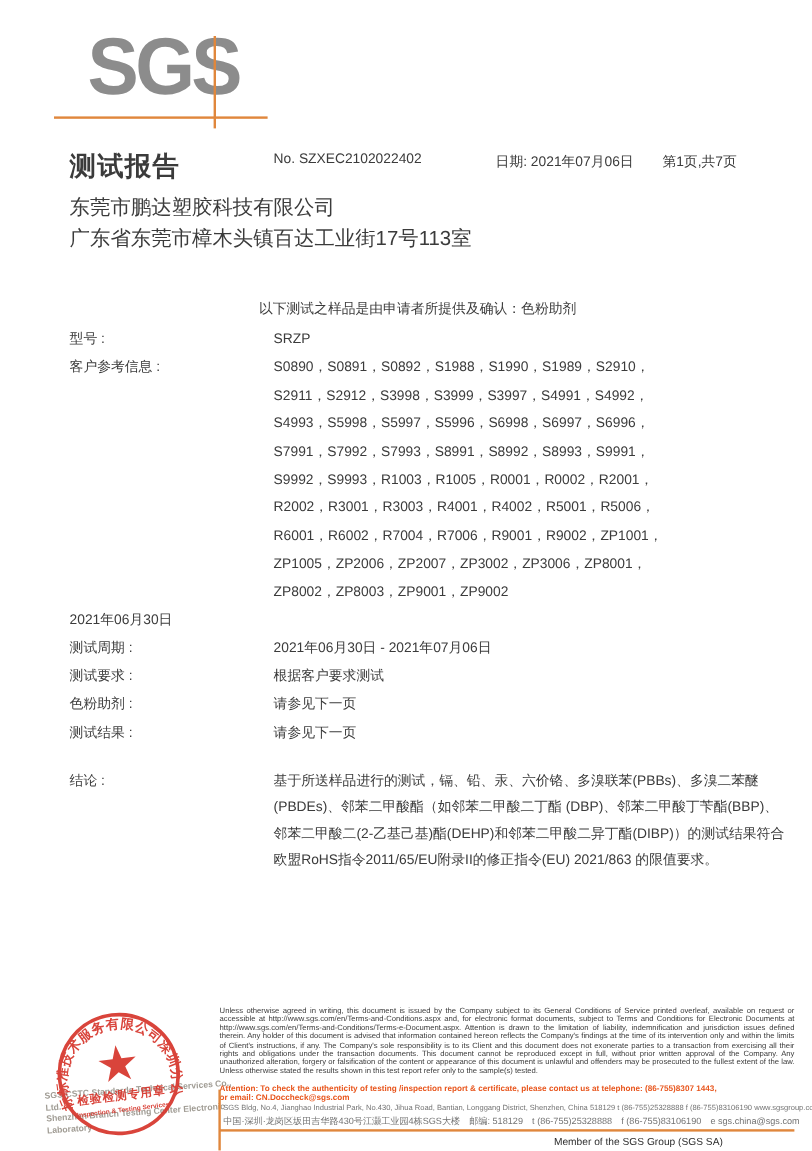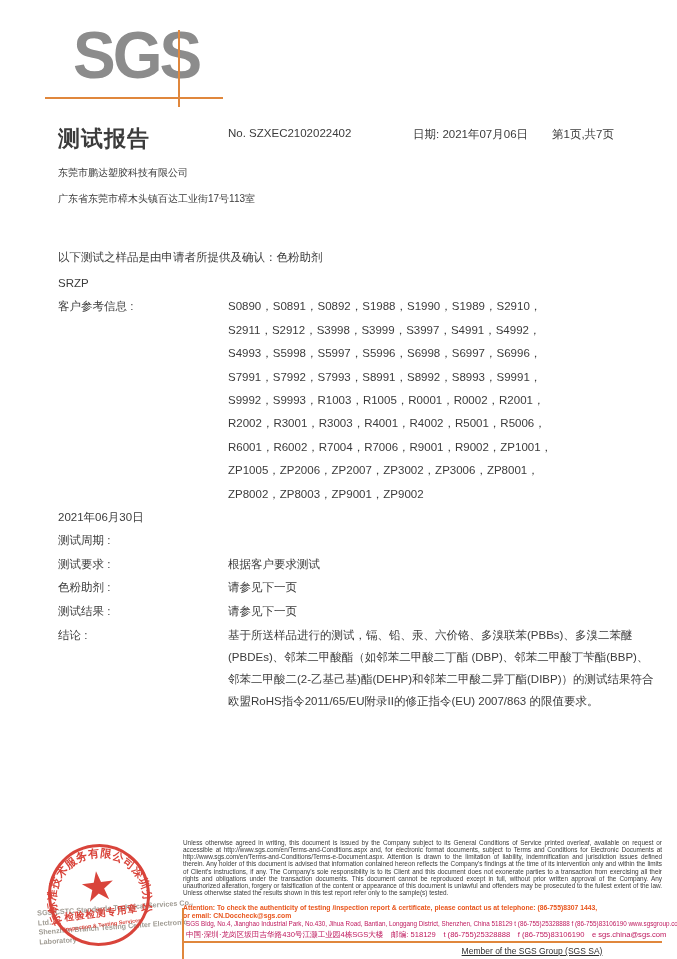--- a/index.html
+++ b/index.html
@@ -23,43 +23,43 @@
   .logo-vline{position:absolute;left:133px;top:8px;width:2px;height:77px;background:var(--accent);}
 
   
   .title-row{position:absolute;left:58px;top:124px;width:575px;height:20px;font-size:11.5px;}
   .doc-title{position:absolute;left:0;top:0;font-size:22px;font-weight:700;letter-spacing:1px;}
   .report-no{position:absolute;left:170px;top:3px;}
   .report-date{position:absolute;left:355px;top:3px;}
   .page-indicator{position:absolute;left:494px;top:3px;}
 
   
-  .applicant{position:absolute;left:58px;top:160px;width:560px;font-size:10px;line-height:26px;}
+  .applicant{position:absolute;left:58px;top:160px;width:560px;font-size:17px;line-height:26px;}
 
   
-  .sample-intro{position:absolute;left:58px;top:250px;width:580px;font-size:11.5px;}
+  .sample-intro{position:absolute;left:58px;top:250px;width:580px;font-size:11.5px;text-align:center;}
   .info-table{position:absolute;left:58px;top:272px;width:600px;font-size:11.5px;}
   .info-row{display:flex;align-items:flex-start;}
   .info-row .lbl{width:170px;flex:none;line-height:23.4px;}
   .info-row .val{flex:1;line-height:23.4px;white-space:pre-line;}
-  .info-row.conclusion{margin-top:1px;}
+  .info-row.conclusion{margin-top:17px;}
   .info-row.conclusion .val{width:448px;max-width:448px;line-height:22px;white-space:normal;}
 
   
   .footer-fineprint{position:absolute;left:183px;top:839px;width:479px;
     font-size:6.4px;line-height:7.15px;text-align:justify;color:#3a3a3a;}
   .footer-attention{position:absolute;left:183px;top:904px;width:479px;
     font-size:6.8px;line-height:7.6px;font-weight:700;color:var(--attention);}
-  .footer-address{position:absolute;left:186px;top:919px;width:476px;color:#be185d;}
+  .footer-address{position:absolute;left:186px;top:919px;width:476px;color:#737373;}
   .footer-address .addr-en{font-size:6.3px;line-height:10px;white-space:nowrap;}
   .footer-address .addr-cn{font-size:7.6px;line-height:12px;white-space:nowrap;}
   .footer-vline{position:absolute;left:182px;top:908px;width:2px;height:51px;background:var(--accent);}
   .footer-hline{position:absolute;left:183px;top:941px;width:479px;height:2px;background:var(--accent);}
   .member-line{position:absolute;left:402px;top:946px;width:260px;text-align:center;
-    font-size:8.5px;color:#2e2e2e;text-decoration:underline;}
+    font-size:8.5px;color:#2e2e2e;}
 
   
   .stamp-company{position:absolute;left:38px;top:903px;width:160px;color:var(--muted);
     font-size:7.2px;font-weight:700;line-height:9.5px;transform:rotate(-4deg);}
   .stamp-svg{position:absolute;left:46px;top:842px;width:106px;height:106px;
     transform:rotate(-7deg);opacity:.92;}
   .stamp-ring{fill:none;stroke:var(--stamp);stroke-width:3.4;}
   .stamp-arc{font-size:12.6px;font-weight:700;fill:var(--stamp);letter-spacing:.5px;}
   .stamp-star{font-size:46px;fill:var(--stamp);text-anchor:middle;}
   .stamp-cn{font-size:11px;font-weight:700;fill:var(--stamp);text-anchor:middle;letter-spacing:1px;}
@@ -85,55 +85,57 @@
 
   <div class="applicant">
     <div>东莞市鹏达塑胶科技有限公司</div>
     <div>广东省东莞市樟木头镇百达工业街17号113室</div>
   </div>
 
   <div class="sample-intro">以下测试之样品是由申请者所提供及确认：色粉助剂</div>
 
   <div class="info-table">
     <div class="info-row">
+      <span class="lbl">型号 :</span>
       <span class="val">SRZP</span>
     </div>
     <div class="info-row">
       <span class="lbl">客户参考信息 :</span>
       <span class="val">S0890，S0891，S0892，S1988，S1990，S1989，S2910，
 S2911，S2912，S3998，S3999，S3997，S4991，S4992，
 S4993，S5998，S5997，S5996，S6998，S6997，S6996，
 S7991，S7992，S7993，S8991，S8992，S8993，S9991，
 S9992，S9993，R1003，R1005，R0001，R0002，R2001，
 R2002，R3001，R3003，R4001，R4002，R5001，R5006，
 R6001，R6002，R7004，R7006，R9001，R9002，ZP1001，
 ZP1005，ZP2006，ZP2007，ZP3002，ZP3006，ZP8001，
 ZP8002，ZP8003，ZP9001，ZP9002</span>
     </div>
     <div class="info-row">
       <span class="val">2021年06月30日</span>
     </div>
     <div class="info-row">
       <span class="lbl">测试周期 :</span>
+      <span class="val">2021年06月30日 - 2021年07月06日</span>
     </div>
     <div class="info-row">
       <span class="lbl">测试要求 :</span>
       <span class="val">根据客户要求测试</span>
     </div>
     <div class="info-row">
       <span class="lbl">色粉助剂 :</span>
       <span class="val">请参见下一页</span>
     </div>
     <div class="info-row">
       <span class="lbl">测试结果 :</span>
       <span class="val">请参见下一页</span>
     </div>
     <div class="info-row conclusion">
       <span class="lbl">结论 :</span>
-      <span class="val">基于所送样品进行的测试，镉、铅、汞、六价铬、多溴联苯(PBBs)、多溴二苯醚(PBDEs)、邻苯二甲酸酯（如邻苯二甲酸二丁酯 (DBP)、邻苯二甲酸丁苄酯(BBP)、邻苯二甲酸二(2-乙基己基)酯(DEHP)和邻苯二甲酸二异丁酯(DIBP)）的测试结果符合欧盟RoHS指令2011/65/EU附录II的修正指令(EU) 2007/863 的限值要求。</span>
+      <span class="val">基于所送样品进行的测试，镉、铅、汞、六价铬、多溴联苯(PBBs)、多溴二苯醚(PBDEs)、邻苯二甲酸酯（如邻苯二甲酸二丁酯 (DBP)、邻苯二甲酸丁苄酯(BBP)、邻苯二甲酸二(2-乙基己基)酯(DEHP)和邻苯二甲酸二异丁酯(DIBP)）的测试结果符合欧盟RoHS指令2011/65/EU附录II的修正指令(EU) 2021/863 的限值要求。</span>
     </div>
   </div>
 
   <div class="stamp-company">
     <div>SGS-CSTC Standards Technical Services Co., Ltd.</div>
     <div>Shenzhen Branch Testing Center Electronic Laboratory</div>
   </div>
 
   <svg class="stamp-svg" viewBox="0 0 120 120">
     <defs>

